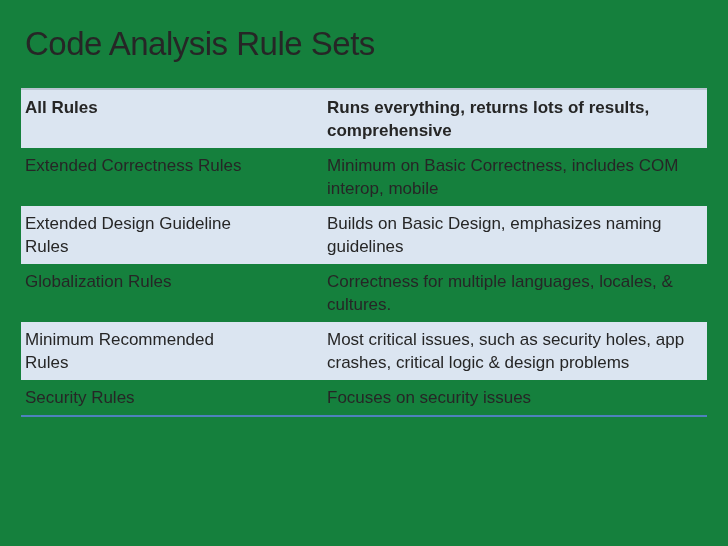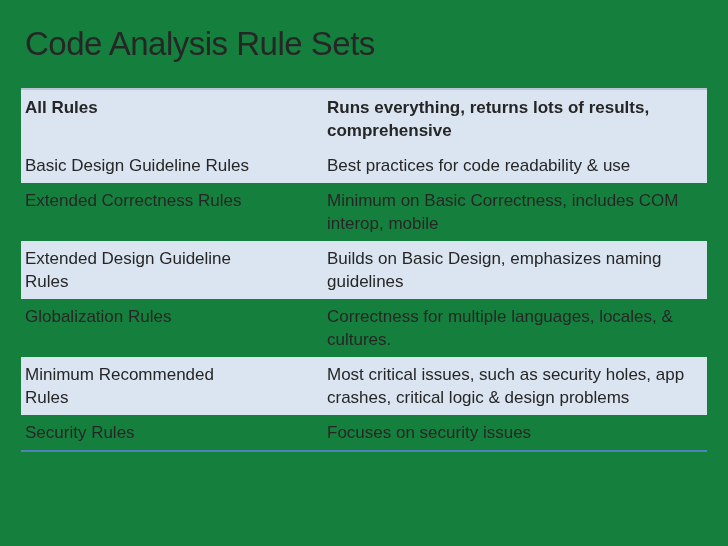--- a/index.html
+++ b/index.html
@@ -68,24 +68,20 @@
 <body>
 
 <div class="slide">
   <div class="slide-title">Code Analysis Rule Sets</div>
 
   <div class="rule-table" id="rule-table" style="border-top-color: rgb(184, 196, 209); border-bottom-color: rgb(79, 129, 189);">
       <div class="t-row alt" style="background: rgb(219, 229, 241); font-weight: bold;">
         <div class="cell rule-set">All Rules</div>
         <div class="cell description">Runs everything, returns lots of results, comprehensive</div>
       </div>
-      <div class="t-row alt" style="background: rgb(219, 229, 241);">
-        <div class="cell rule-set">Basic Design Guideline Rules</div>
-        <div class="cell description">Best practices for code readability &amp; use</div>
-      </div>
       <div class="t-row">
         <div class="cell rule-set">Extended Correctness Rules</div>
         <div class="cell description">Minimum on Basic Correctness, includes COM interop, mobile</div>
       </div>
       <div class="t-row alt" style="background: rgb(219, 229, 241);">
         <div class="cell rule-set">Extended Design Guideline Rules</div>
         <div class="cell description">Builds on Basic Design, emphasizes naming guidelines</div>
       </div>
       <div class="t-row">
         <div class="cell rule-set">Globalization Rules</div>

